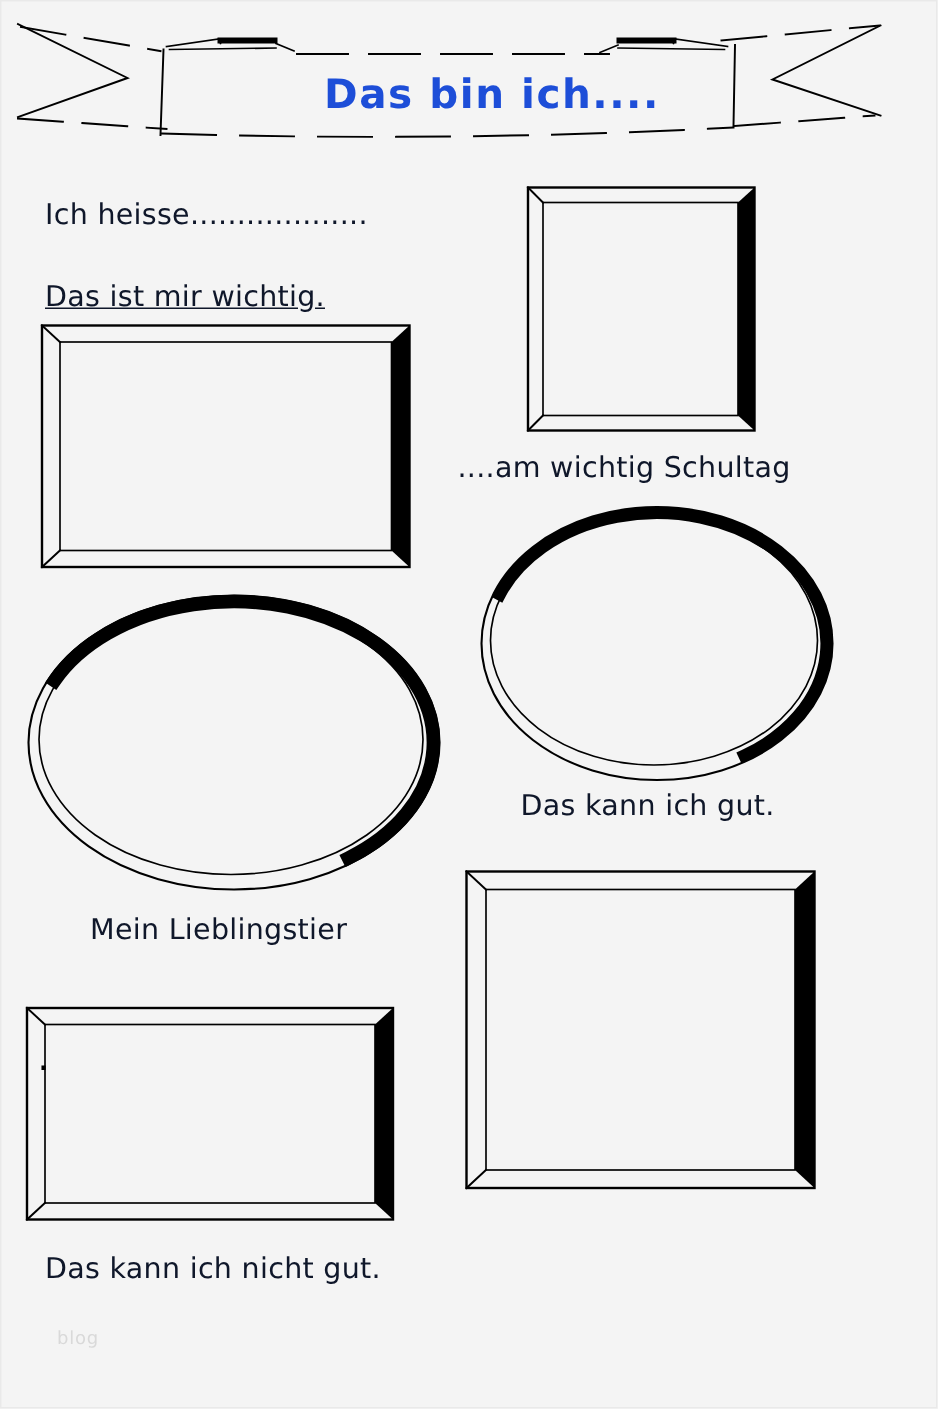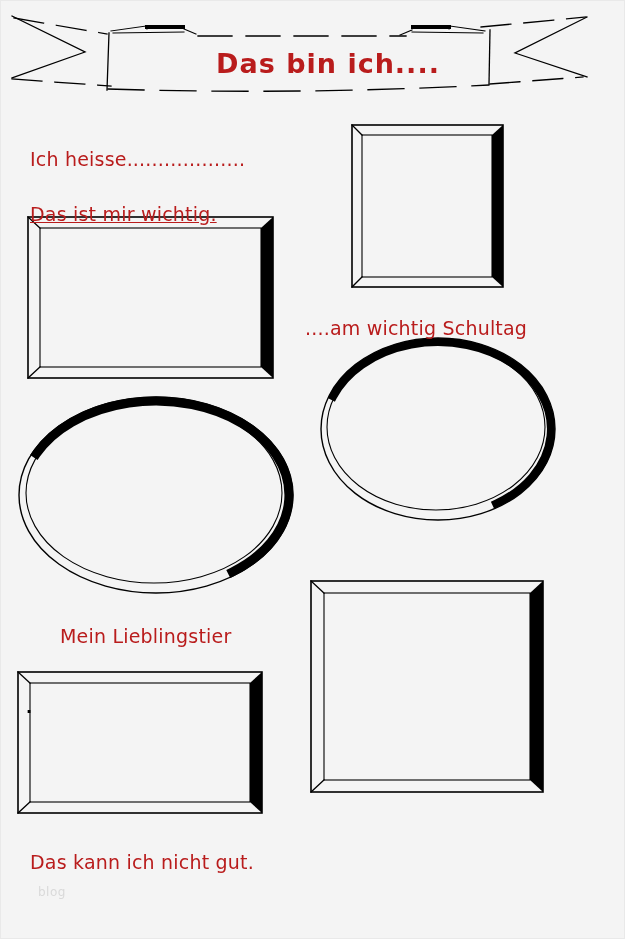--- a/index.html
+++ b/index.html
@@ -10,34 +10,33 @@
   }
   .page{
     position:relative;width:625px;height:939px;
     background:#f4f4f4;
     box-shadow:inset 0 0 0 1px #e9e9e9;
     overflow:hidden;
   }
   svg.art{position:absolute;left:0;top:0;}
   .lbl{
     position:absolute;
-    color:#b91c1c;
+    color:#0f172a;
     font-size:19px;
     letter-spacing:0.2px;
     white-space:nowrap;
     line-height:24px;
-    margin-top:16px;
   }
   .title{
     position:absolute;
     left:110px;top:48px;width:436px;
     text-align:center;
     font-size:27px;font-weight:700;
     letter-spacing:1px;
-    color:#b91c1c;
+    color:#1d4ed8;
     white-space:nowrap;
   }
   .dot-mark{
     position:absolute;left:26px;top:698px;
     font-size:16px;font-weight:700;color:#000;
   }
   .watermark{
     position:absolute;left:38px;top:885px;
     font-size:12px;color:#d9d9d9;
     letter-spacing:0.5px;
@@ -126,20 +125,21 @@
   </svg>
 
   <div class="title">Das bin ich....</div>
 
   <div class="lbl" style="left:30px;top:131px;">Ich heisse...................</div>
 
   <div class="lbl" style="left:30px;top:186px;text-decoration:underline;">Das ist mir wichtig.</div>
 
   <div class="lbl" style="left:305px;top:300px;">....am wichtig Schultag</div>
 
+  <div class="lbl" style="left:347px;top:525px;">Das kann ich gut.</div>
 
   <div class="lbl" style="left:60px;top:608px;text-align:right;">Mein Lieblingstier</div>
 
   <div class="dot-mark">.</div>
 
 
   <div class="lbl" style="left:30px;top:834px;">Das kann ich nicht gut.</div>
 
   <div class="watermark">blog</div>
 </div>

